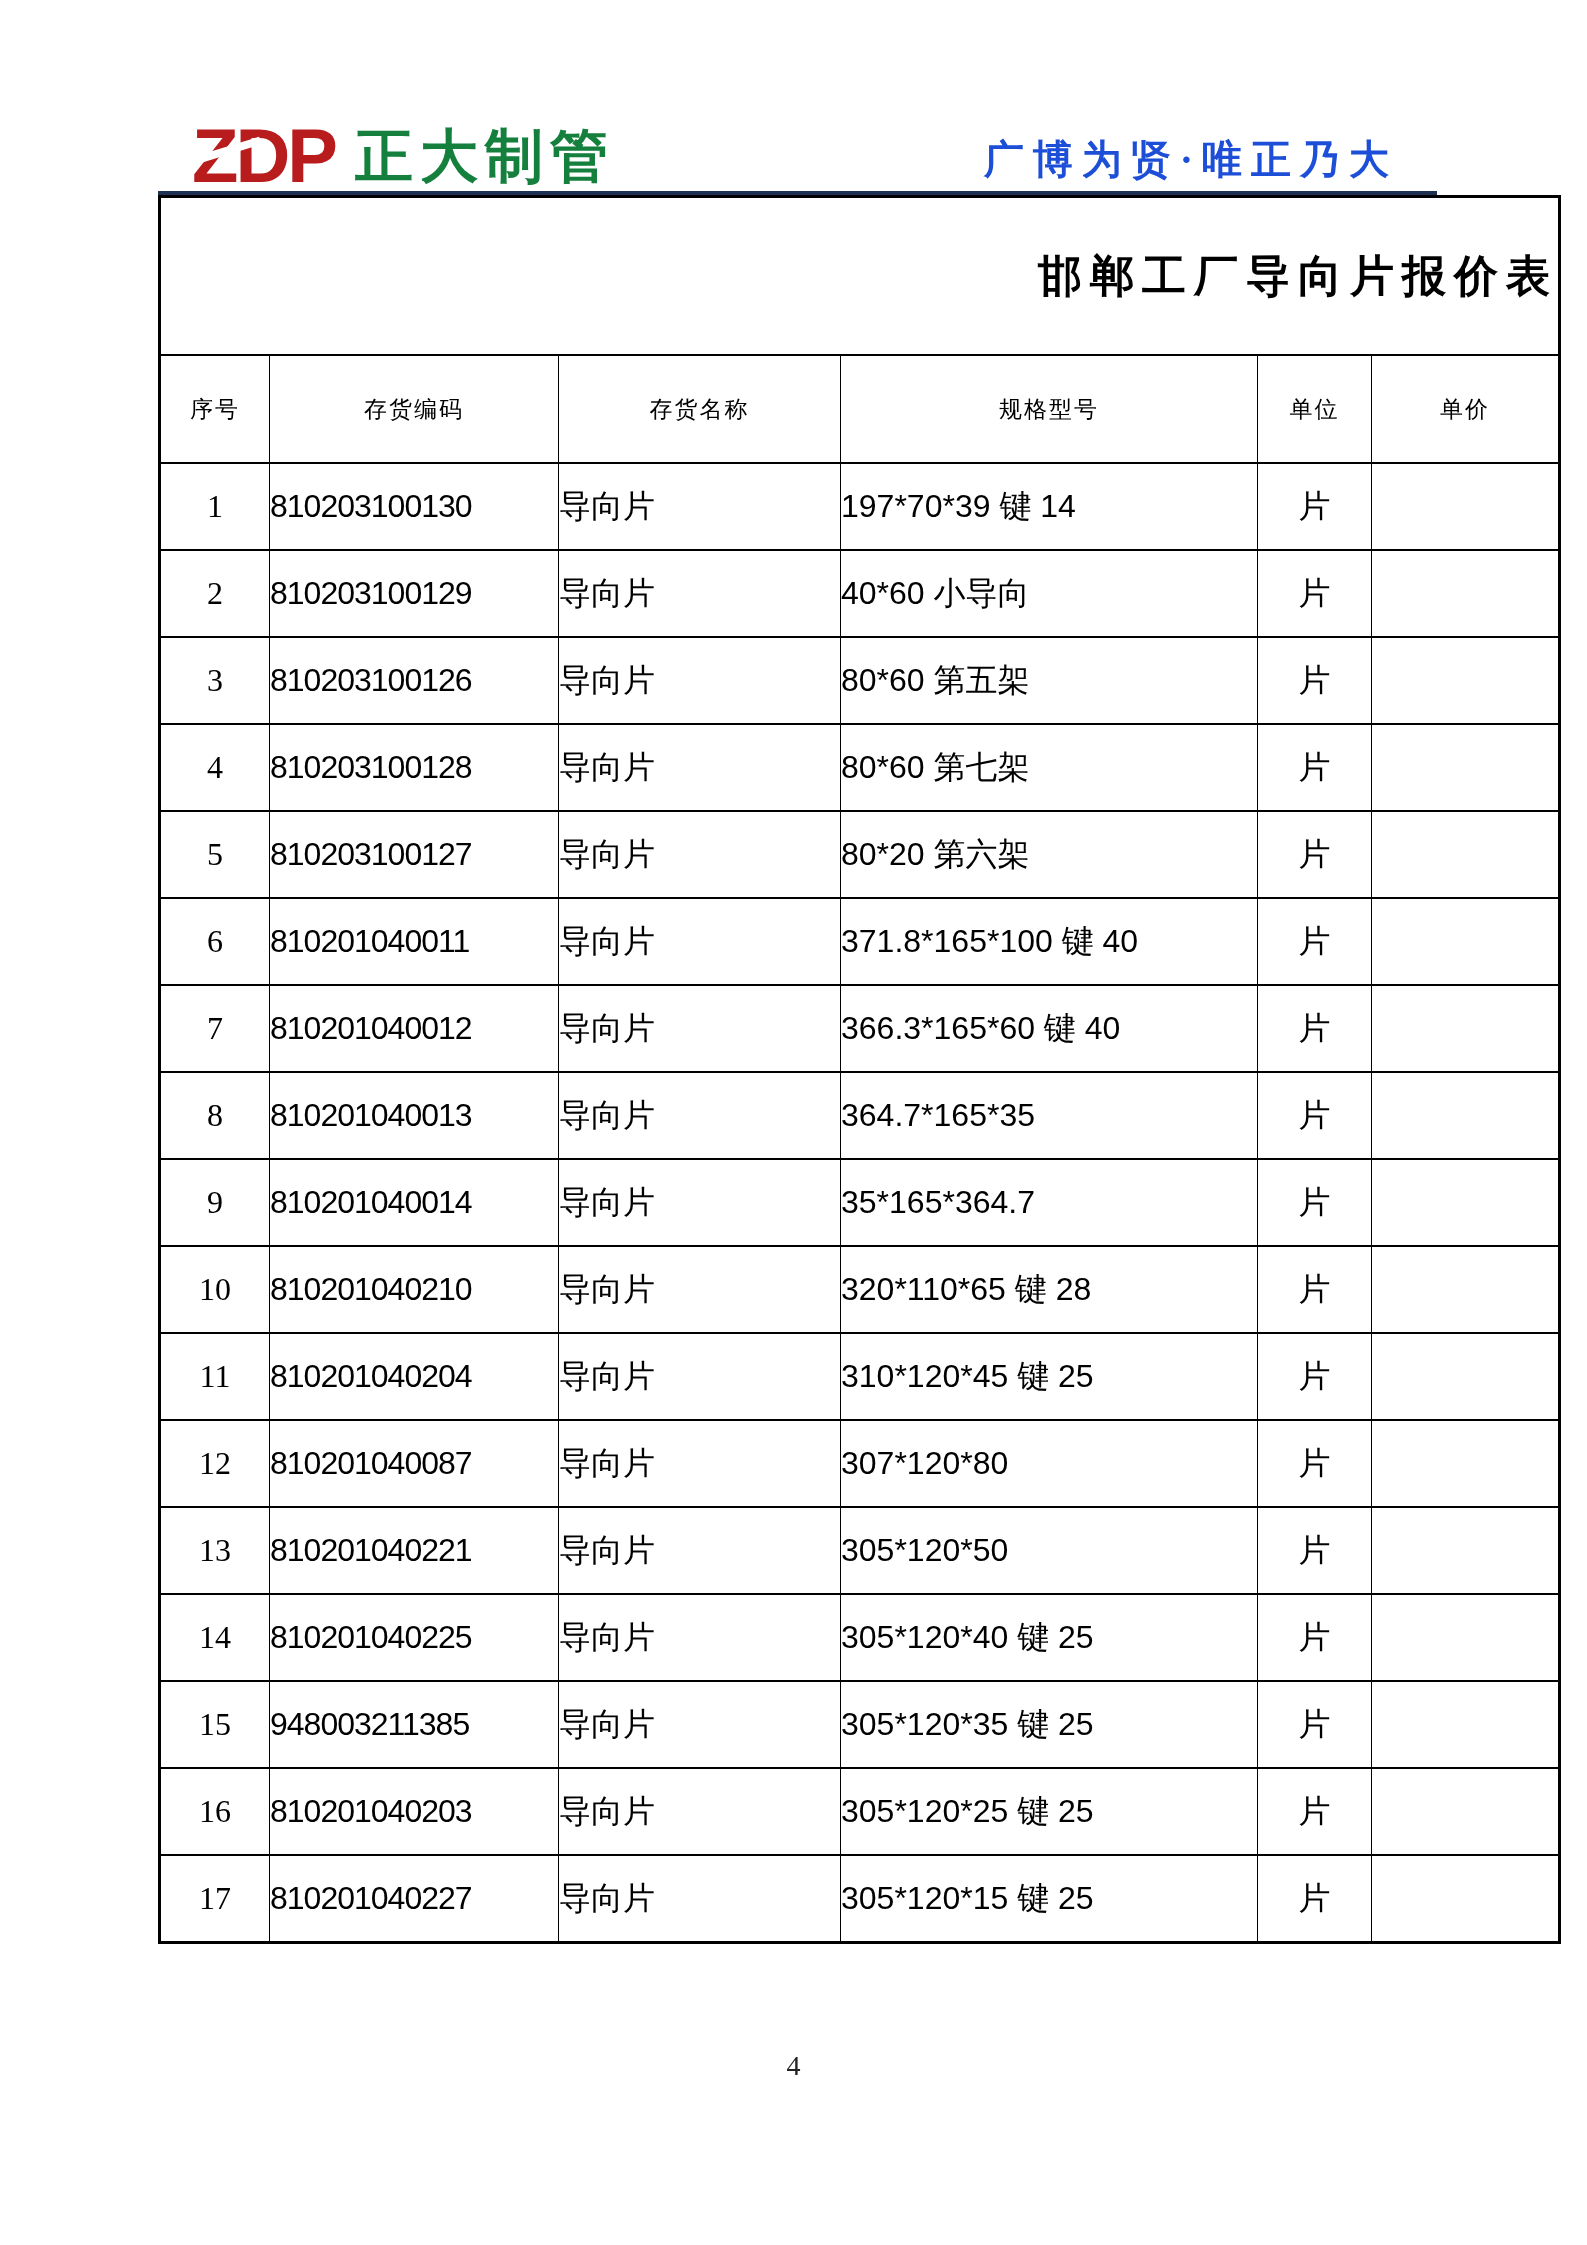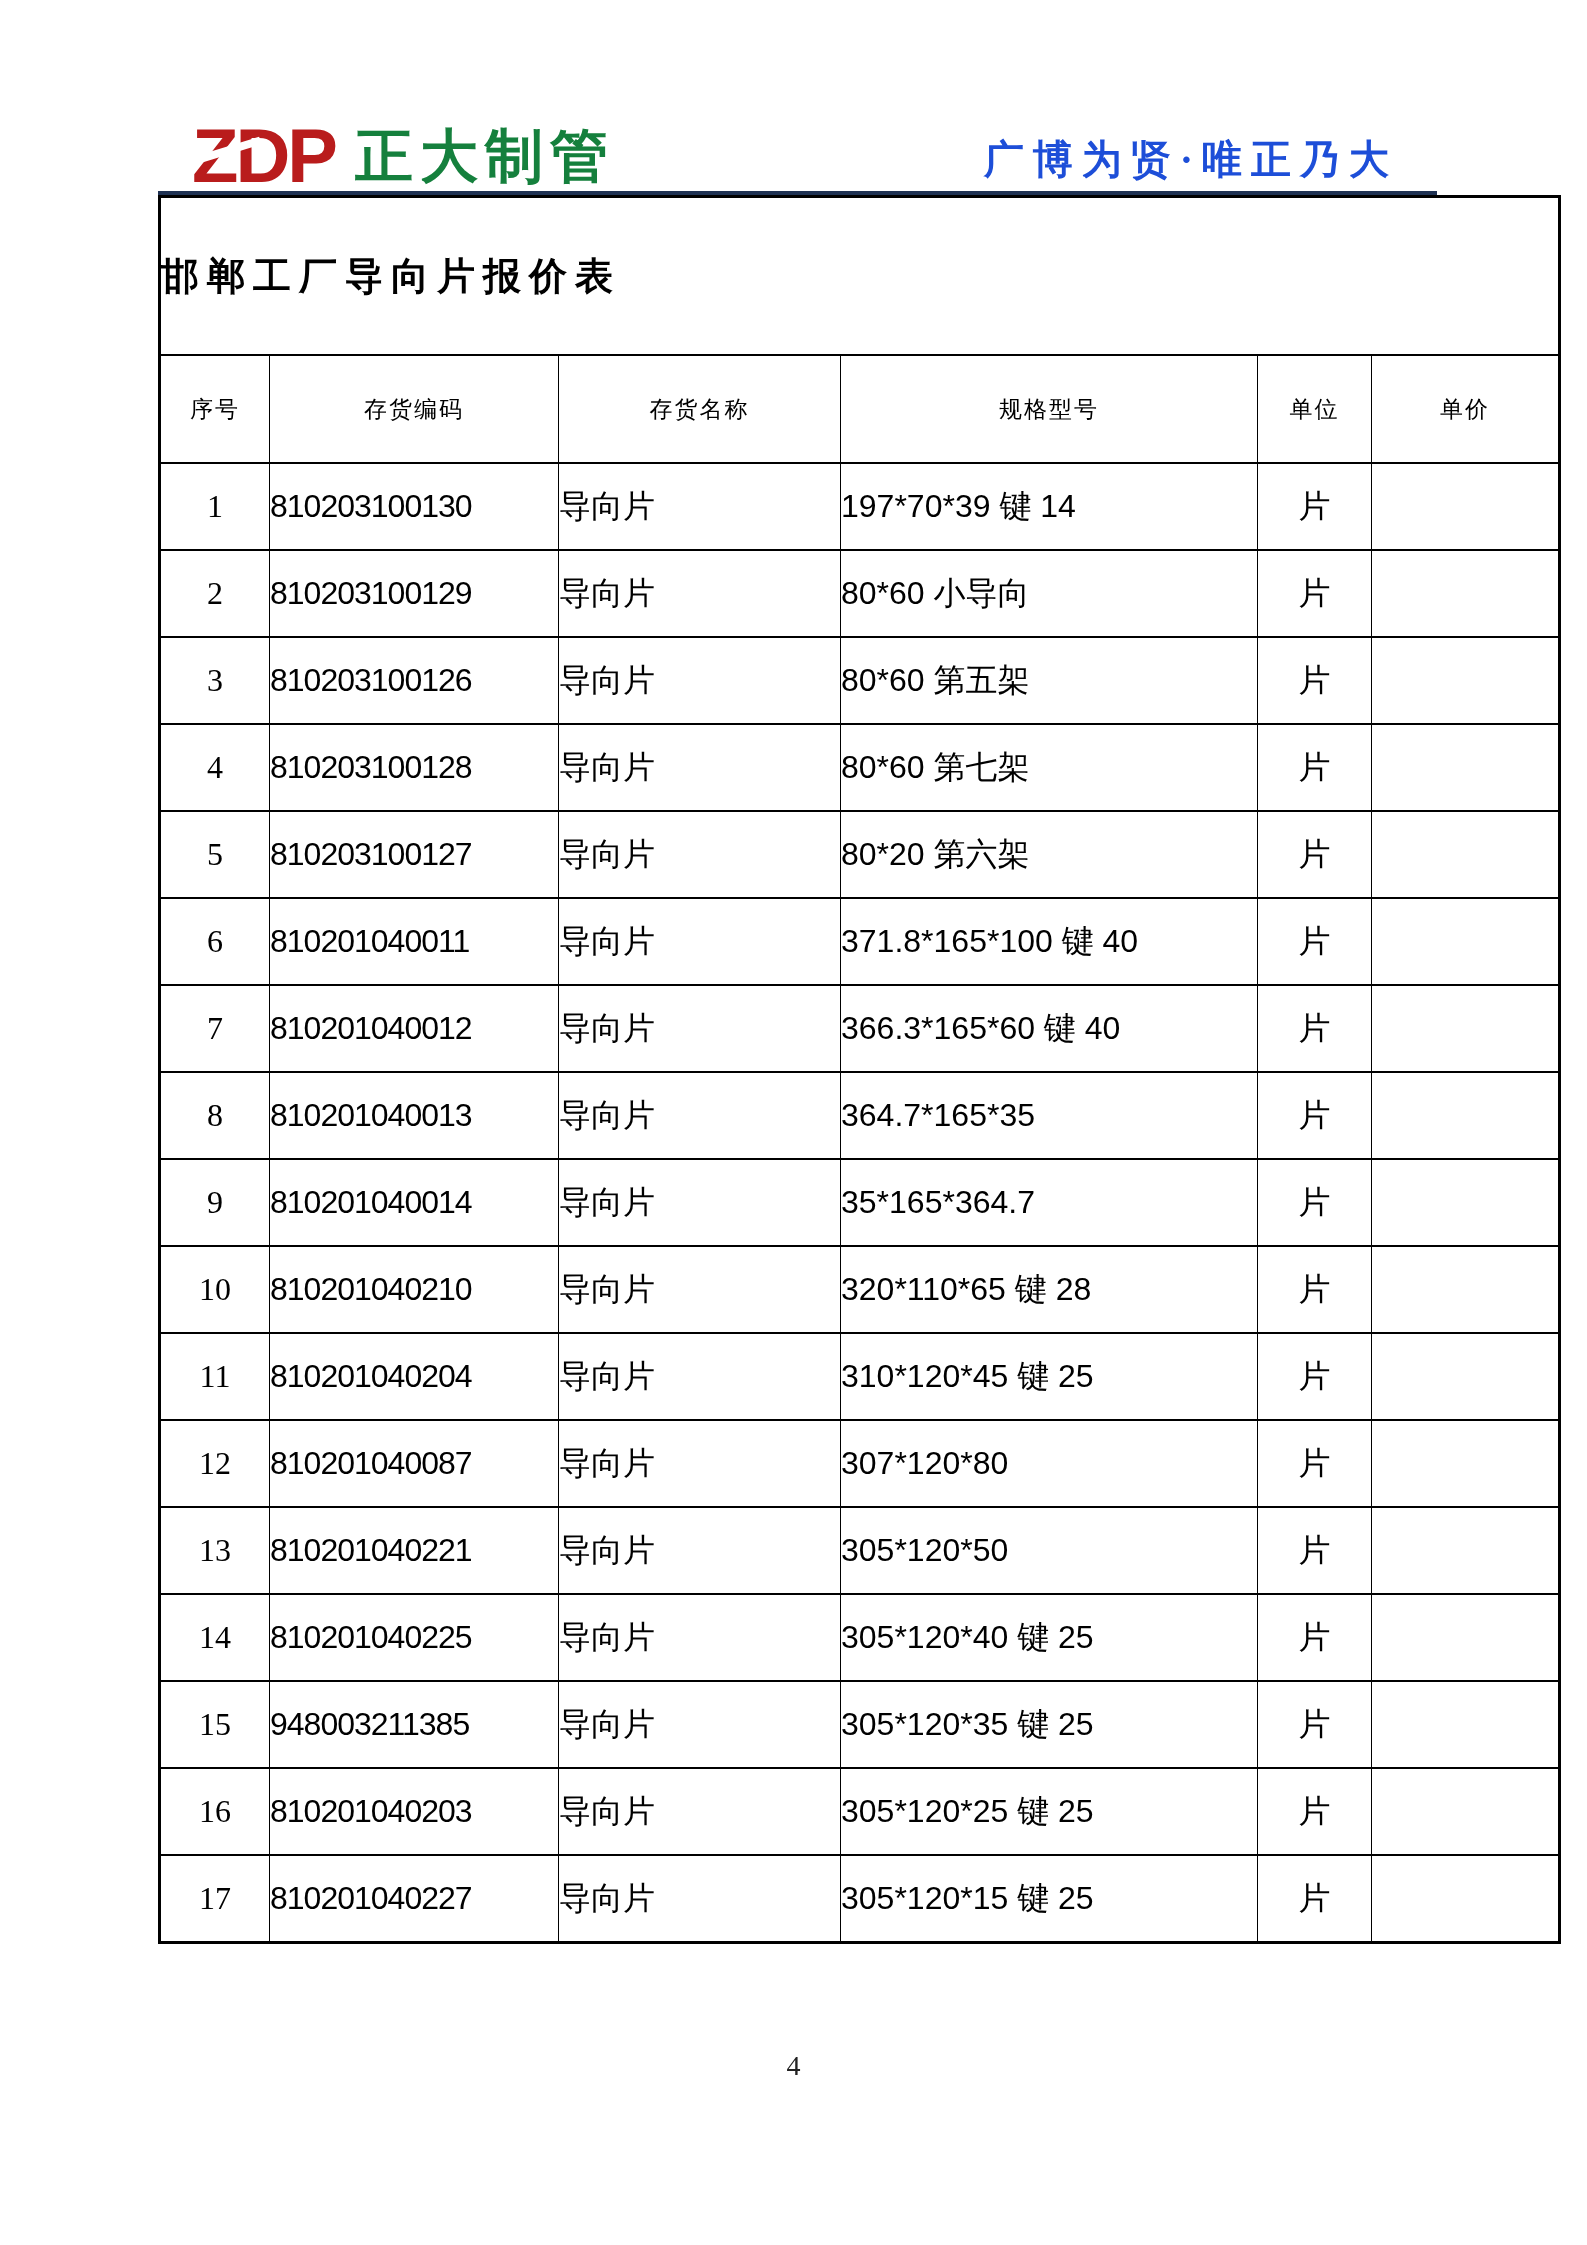--- a/index.html
+++ b/index.html
@@ -49,23 +49,23 @@
     border-collapse:collapse;
     border:3px solid #000;
     background:#fff;
   }
   table.quote td,table.quote th{
     border-left:1px solid #000;border-right:1px solid #000;
     border-top:2px solid #000;border-bottom:2px solid #000;
     padding:0;color:#000;overflow:hidden;
   }
   .title-cell{
-    height:156px;text-align:left;vertical-align:middle;
-    font-family:"Liberation Serif","DejaVu Serif",serif;
-    font-weight:700;font-size:38px;letter-spacing:8px;
+    height:156px;text-align:right;vertical-align:middle;
+    font-family:"Liberation Serif","DejaVu Serif",serif;
+    font-weight:700;font-size:44px;letter-spacing:8px;
   }
   tr.head-row th{
     height:106px;text-align:center;vertical-align:middle;
     font-family:"Liberation Serif","DejaVu Serif",serif;
     font-weight:400;font-size:23px;letter-spacing:2px;
   }
   tr.data-row td{height:85px;vertical-align:middle;font-size:32px;}
   td.cell-no{
     text-align:center;
     font-family:"Liberation Serif","DejaVu Serif",serif;
@@ -132,21 +132,21 @@
           <td class="cell-code">810203100130</td>
           <td class="cell-name">导向片</td>
           <td class="cell-spec">197*70*39 键 14</td>
           <td class="cell-unit">片</td>
           <td class="cell-price"></td>
         </tr>
         <tr class="data-row">
           <td class="cell-no">2</td>
           <td class="cell-code">810203100129</td>
           <td class="cell-name">导向片</td>
-          <td class="cell-spec">80*60 小导向</td>
+          <td class="cell-spec">40*60 小导向</td>
           <td class="cell-unit">片</td>
           <td class="cell-price"></td>
         </tr>
         <tr class="data-row">
           <td class="cell-no">3</td>
           <td class="cell-code">810203100126</td>
           <td class="cell-name">导向片</td>
           <td class="cell-spec">80*60 第五架</td>
           <td class="cell-unit">片</td>
           <td class="cell-price"></td>

